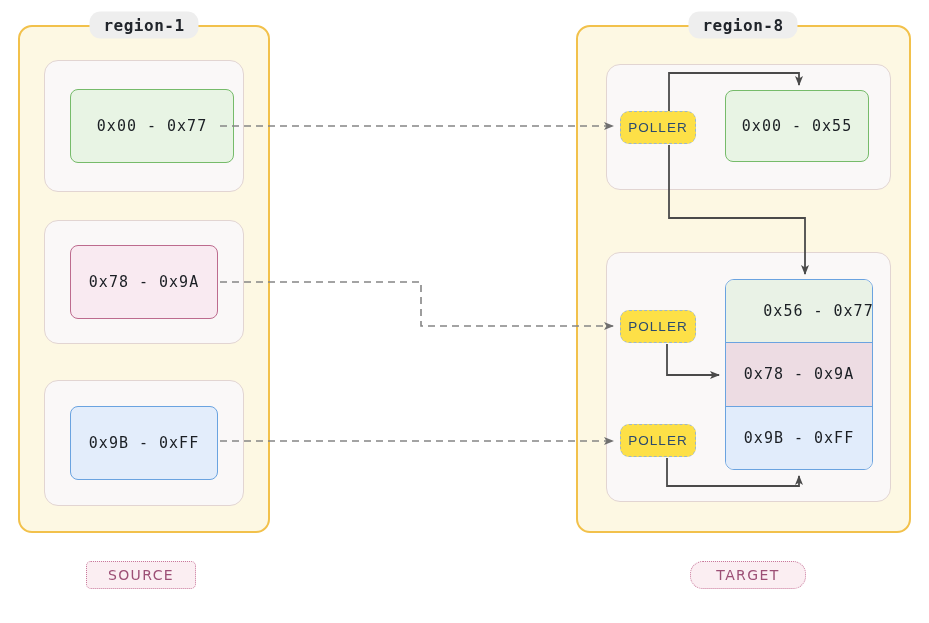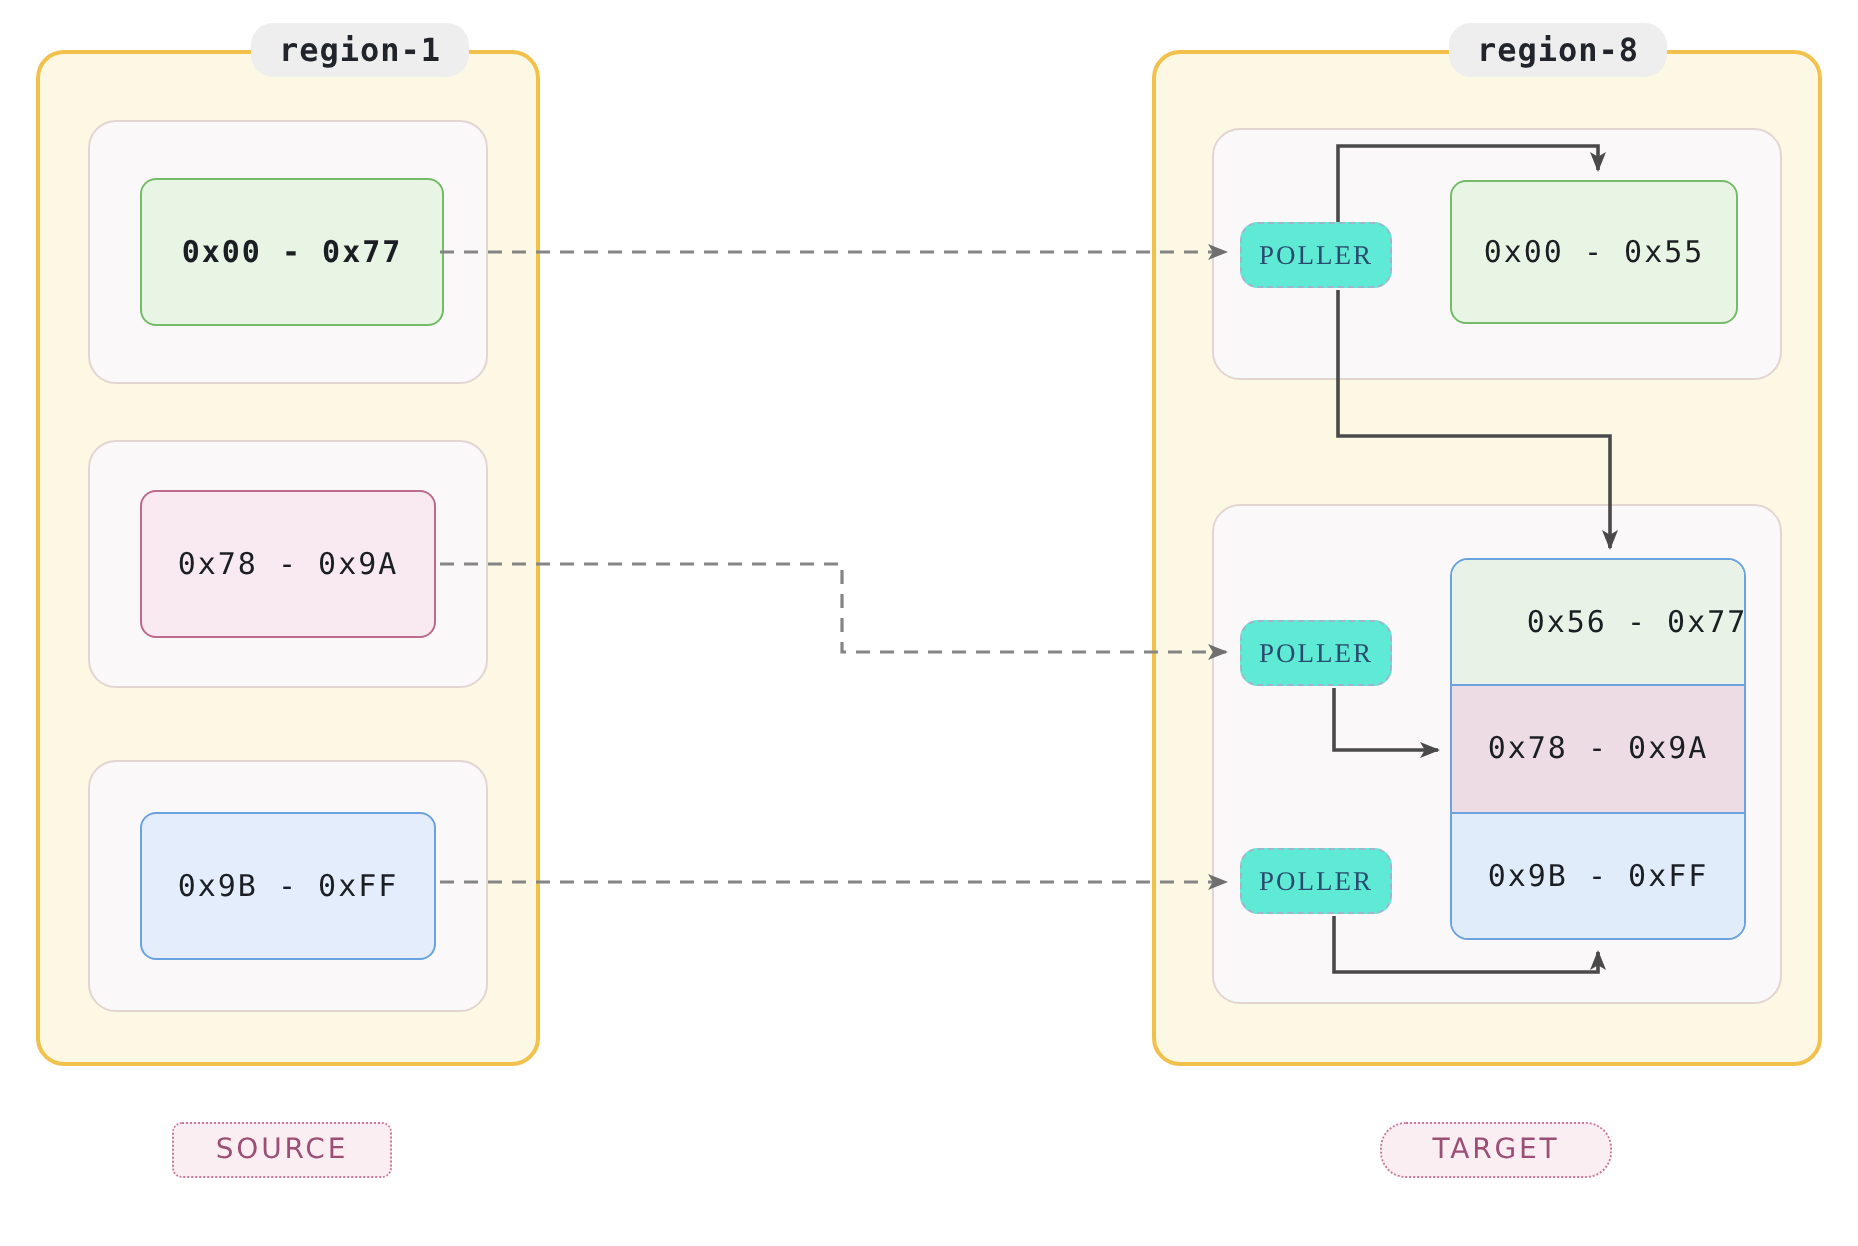--- a/index.html
+++ b/index.html
@@ -47,21 +47,20 @@
     background: #eeeeee;
     color: #21252b;
     font-family: "DejaVu Sans Mono", "Liberation Mono", monospace;
     font-size: 16px;
     font-weight: bold;
     letter-spacing: 0.5px;
     padding: 4px 14px;
     border-radius: 11px;
     white-space: nowrap;
     z-index: 8;
-    margin-left: 36px;
   }
 
   
   .subgroup {
     position: absolute;
     box-sizing: border-box;
     background: #faf8f8;
     border: 1px solid #e2d5d2;
     border-radius: 14px;
     z-index: 2;
@@ -112,25 +111,25 @@
   .stack-row.pink  { background: #eddce3; border-bottom: 1.5px solid #6aa3e0; }
   .stack-row.blue  { background: #e1ecfb; }
 
   
   .poller {
     position: absolute;
     box-sizing: border-box;
     display: flex;
     align-items: center;
     justify-content: center;
-    background: #5eead4;
+    background: #fde047;
     border: 1.5px dashed #9db6cc;
     border-radius: 9px;
     color: #2b4a6f;
-    font-family: Liberation Serif, serif;
+    font-family: Liberation Sans, sans-serif;
     font-size: 13.5px;
     letter-spacing: 1px;
     z-index: 6;
     white-space: nowrap;
   }
 
   
   .chip {
     position: absolute;
     box-sizing: border-box;
@@ -150,21 +149,21 @@
 </style>
 </head>
 <body>
 
 <div id="canvas">
 
   <div class="region" style="left:18px; top:25px; width:252px; height:508px;"></div>
   <div class="region-label" style="left:144px; top:25px;">region-1</div>
 
   <div class="subgroup" style="left:44px; top:60px; width:200px; height:132px;"></div>
-  <div class="block green" style="left:70px; top:89px; width:152px; height:74px;font-weight:bold;">0x00 - 0x77</div>
+  <div class="block green" style="left:70px; top:89px; width:164px; height:74px;">0x00 - 0x77</div>
 
   <div class="subgroup" style="left:44px; top:220px; width:200px; height:124px;"></div>
   <div class="block pink" style="left:70px; top:245px; width:148px; height:74px;">0x78 - 0x9A</div>
 
   <div class="subgroup" style="left:44px; top:380px; width:200px; height:126px;"></div>
   <div class="block blue" style="left:70px; top:406px; width:148px; height:74px;">0x9B - 0xFF</div>
 
   <div class="region" style="left:576px; top:25px; width:335px; height:508px;"></div>
   <div class="region-label" style="left:743px; top:25px;">region-8</div>
 

